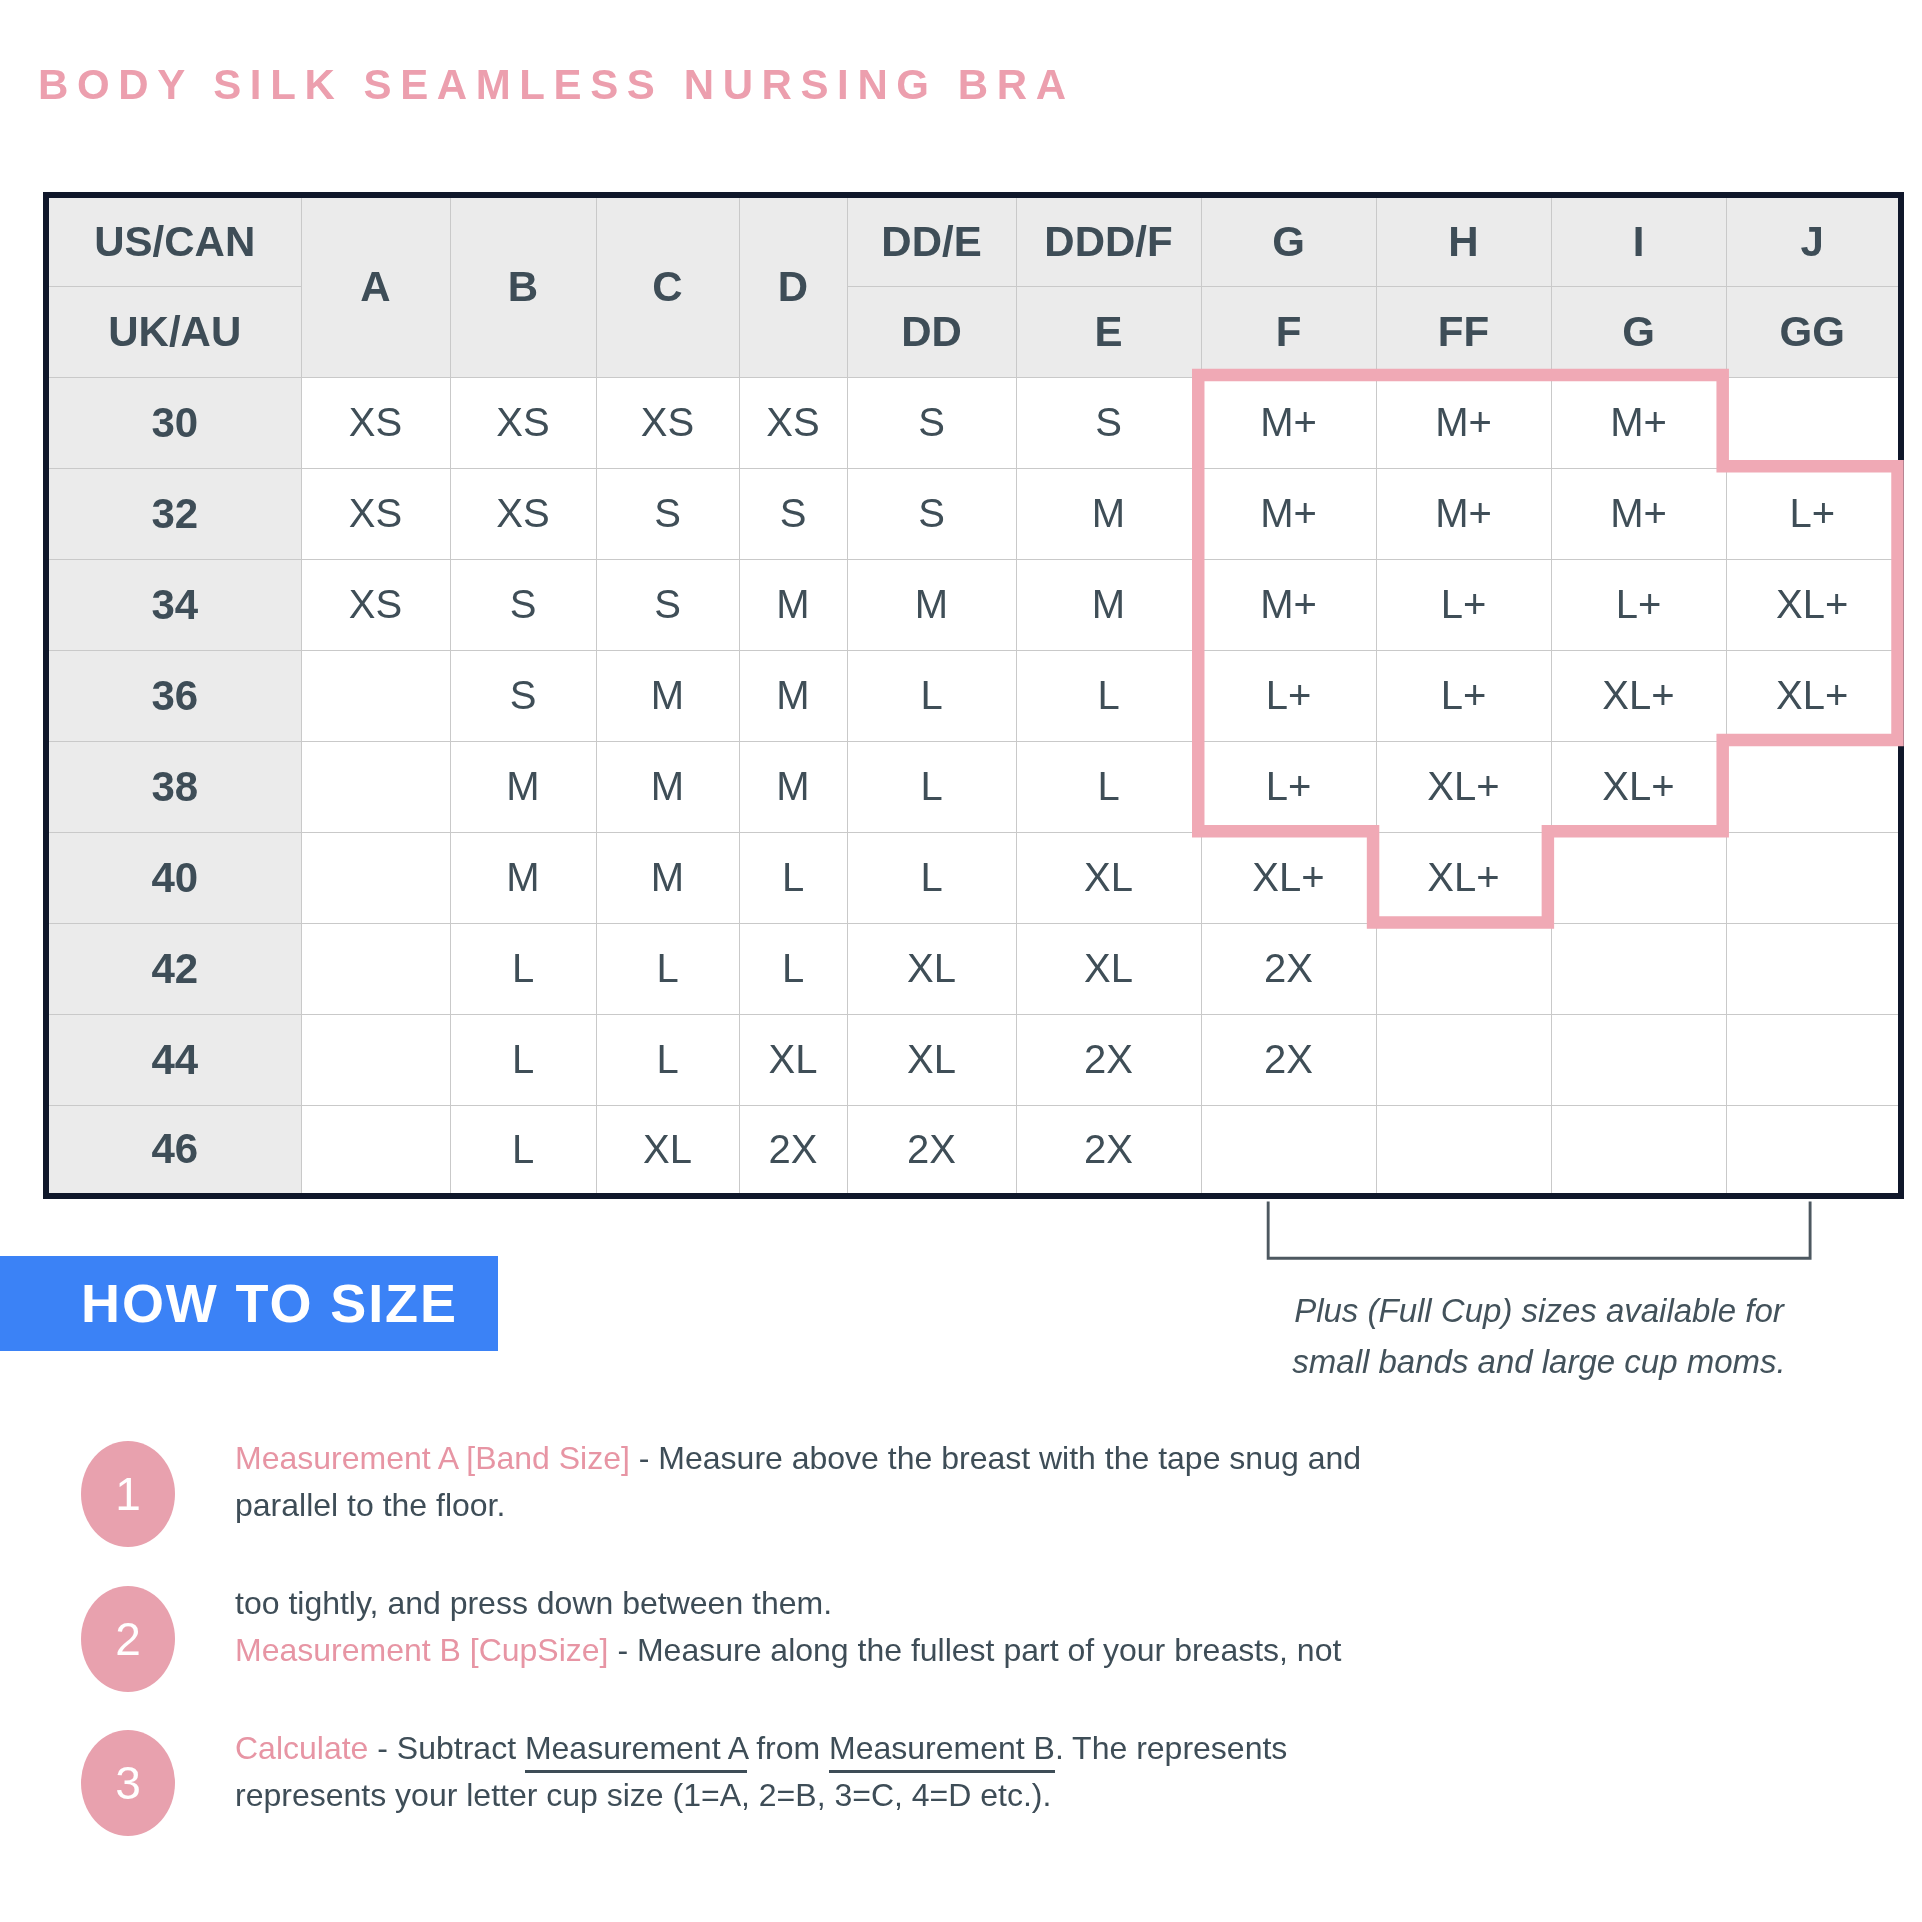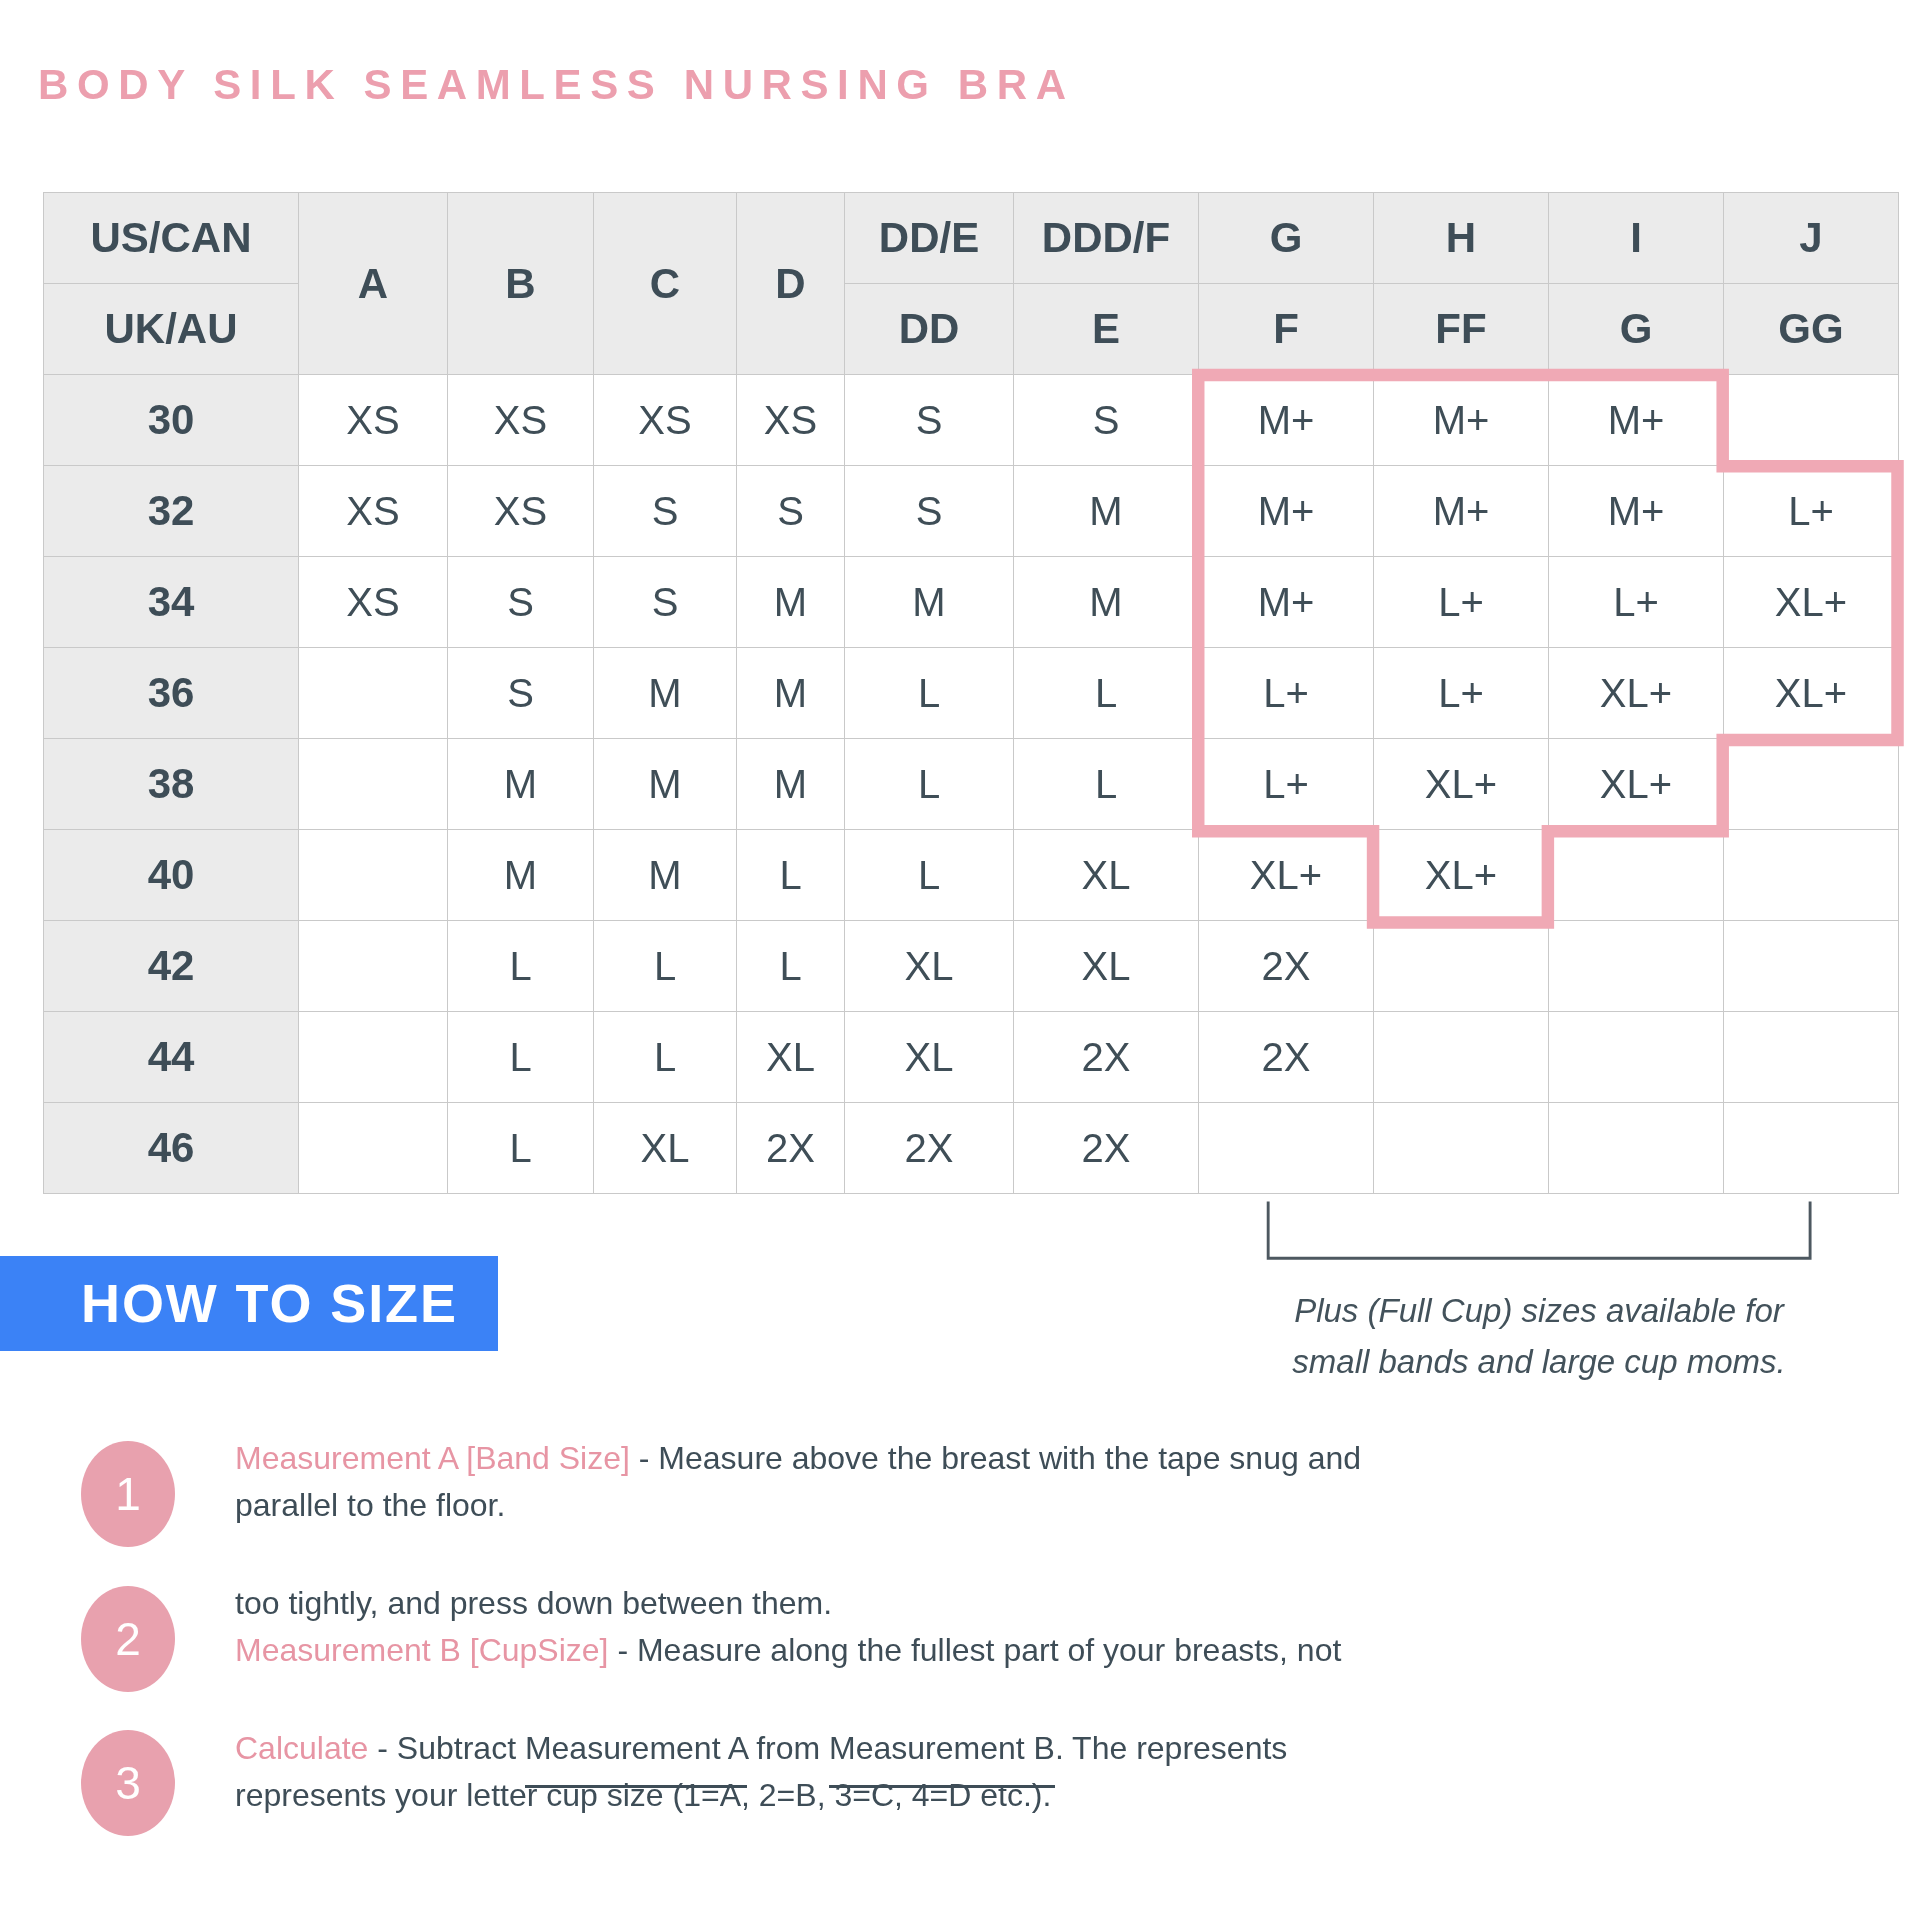--- a/index.html
+++ b/index.html
@@ -7,21 +7,21 @@
     font-family:"Liberation Sans", sans-serif; overflow:hidden; position:relative; }
 
   
   .title { position:absolute; top:61px; left:0; width:100%; text-align:left;
     padding-left:38px; font-size:42px; font-weight:bold; letter-spacing:8.6px;
     color:#ec9fae; }
 
   
   .table-wrap { position:absolute; left:43px; top:192px; }
   table#size-table { border-collapse:collapse; table-layout:fixed; width:1854px;
-    border:1px solid #0f172a; }
+    border:6px solid #0f172a; }
   #size-table tr { height:91px; }
   #size-table th, #size-table td { border:1px solid #c9c9c9; text-align:center;
     vertical-align:middle; }
   #size-table th.hdr, #size-table th.band { background:#ebebeb; color:#3e4d57;
     font-size:42px; font-weight:bold; }
   #size-table td.val { background:#ffffff; color:#3f4e57; font-size:40px;
     font-weight:normal; }
   #size-table { border-bottom:1.9px solid #b9b9b9; }
 
   
@@ -42,21 +42,21 @@
   .steps { position:absolute; left:81px; top:1435px; right:29px;
     display:flex; flex-direction:column; gap:33px; }
   .step { display:flex; align-items:flex-start; }
   .step-circle { flex:0 0 auto; width:94px; height:106px; margin-top:5.8px;
     border-radius:50%; background:#e8a1ae; color:#ffffff; font-size:46px;
     display:flex; align-items:center; justify-content:center; }
   .step-text { margin-left:60px; font-size:32px; line-height:1.47;
     color:#3e4d57; }
   .step-text .line { display:block; white-space:nowrap; }
   .pink-label { color:#e795a4; }
-  .uline { border-bottom:3.8px solid #3e4d57; padding-bottom:19px; }
+  .uline { border-bottom:3.8px solid #3e4d57; padding-bottom:4px; }
 </style>
 </head>
 <body>
 
 <div class="title">BODY SILK SEAMLESS NURSING BRA</div>
 
 <div class="table-wrap">
   <table id="size-table">
     <colgroup>
         <col style="width: 255px;">

